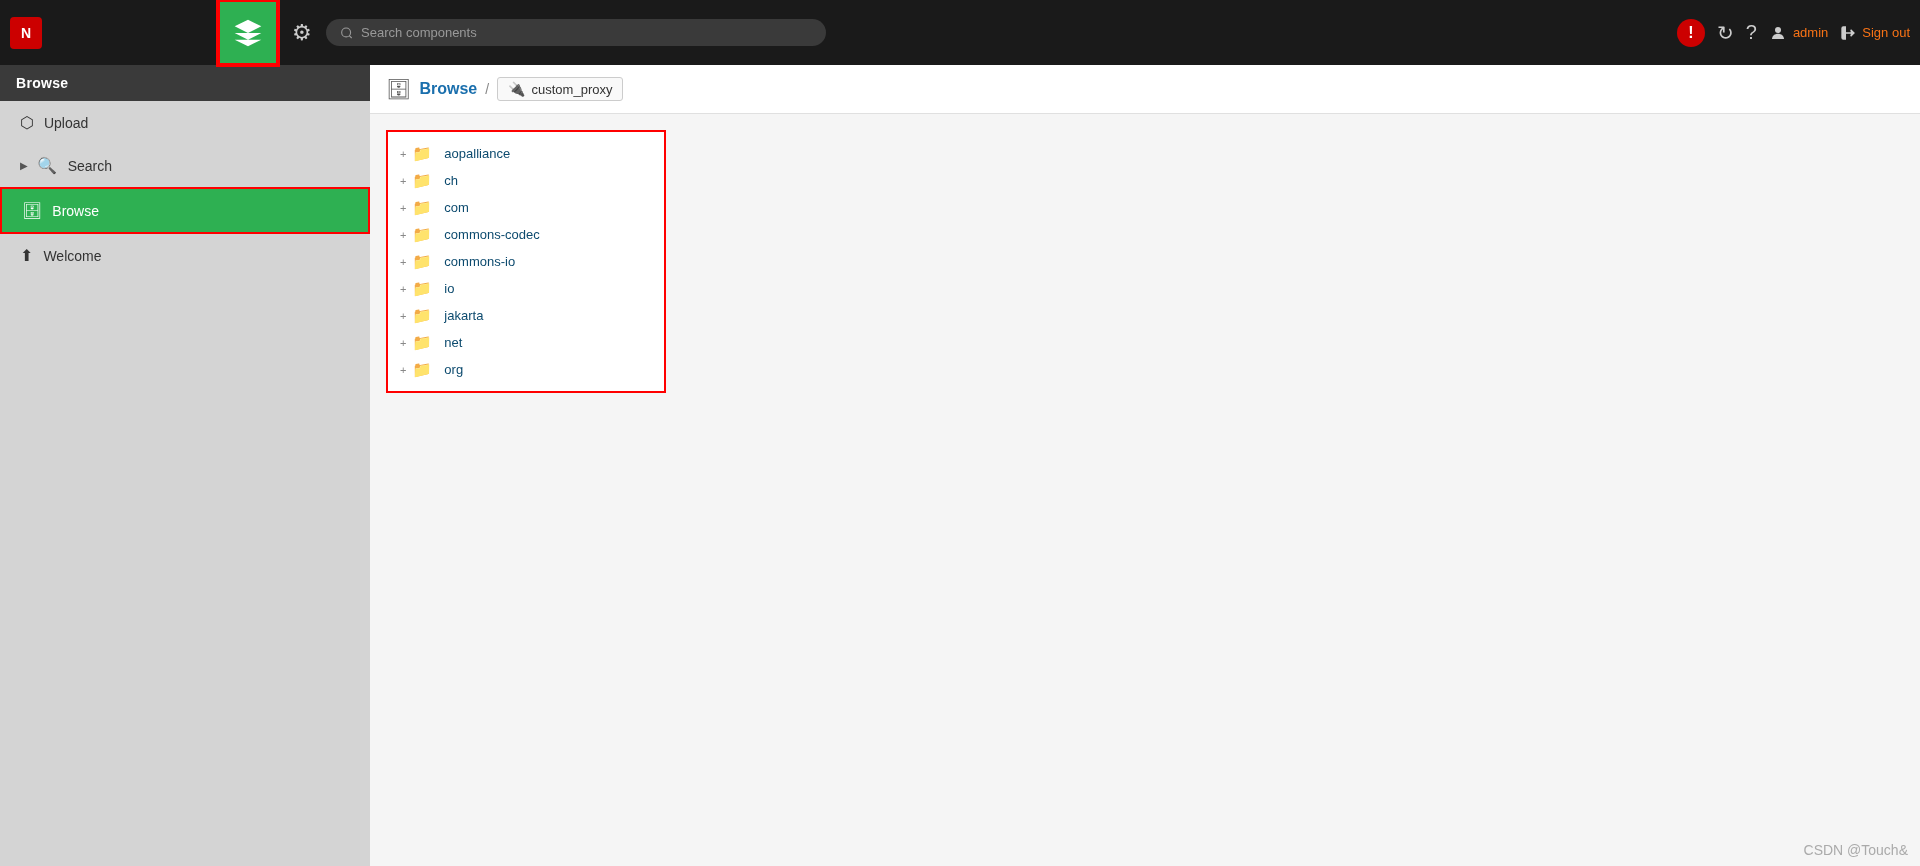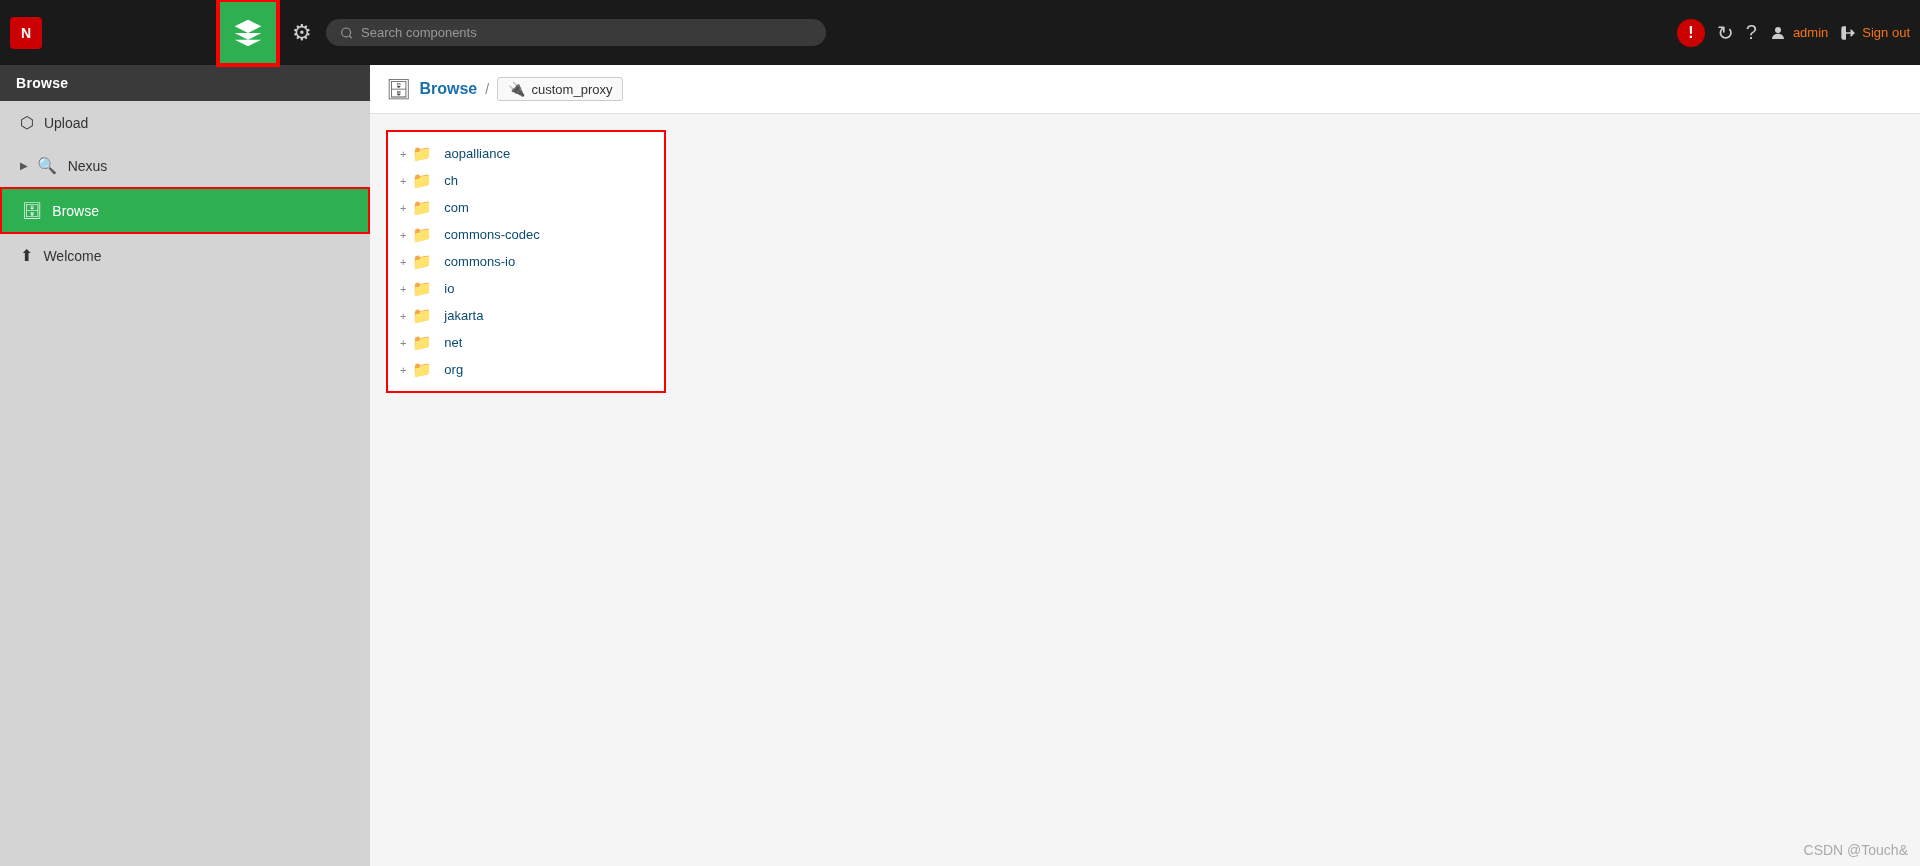--- a/index.html
+++ b/index.html
@@ -246,21 +246,21 @@
     <div class="sidebar-header">Browse</div>
 
     <div class="sidebar-item">
       <span class="sidebar-item-icon">⬡</span>
       <span>Upload</span>
     </div>
 
     <div class="sidebar-item">
       <span class="arrow">▶</span>
       <span class="sidebar-item-icon">🔍</span>
-      <span>Nexus</span>
+      <span>Search</span>
     </div>
 
     <div class="sidebar-item active" style="border:2px solid red;">
       <span class="sidebar-item-icon">🗄</span>
       <span>Browse</span>
     </div>
 
     <div class="sidebar-item">
       <span class="sidebar-item-icon">⬆</span>
       <span>Welcome</span>

